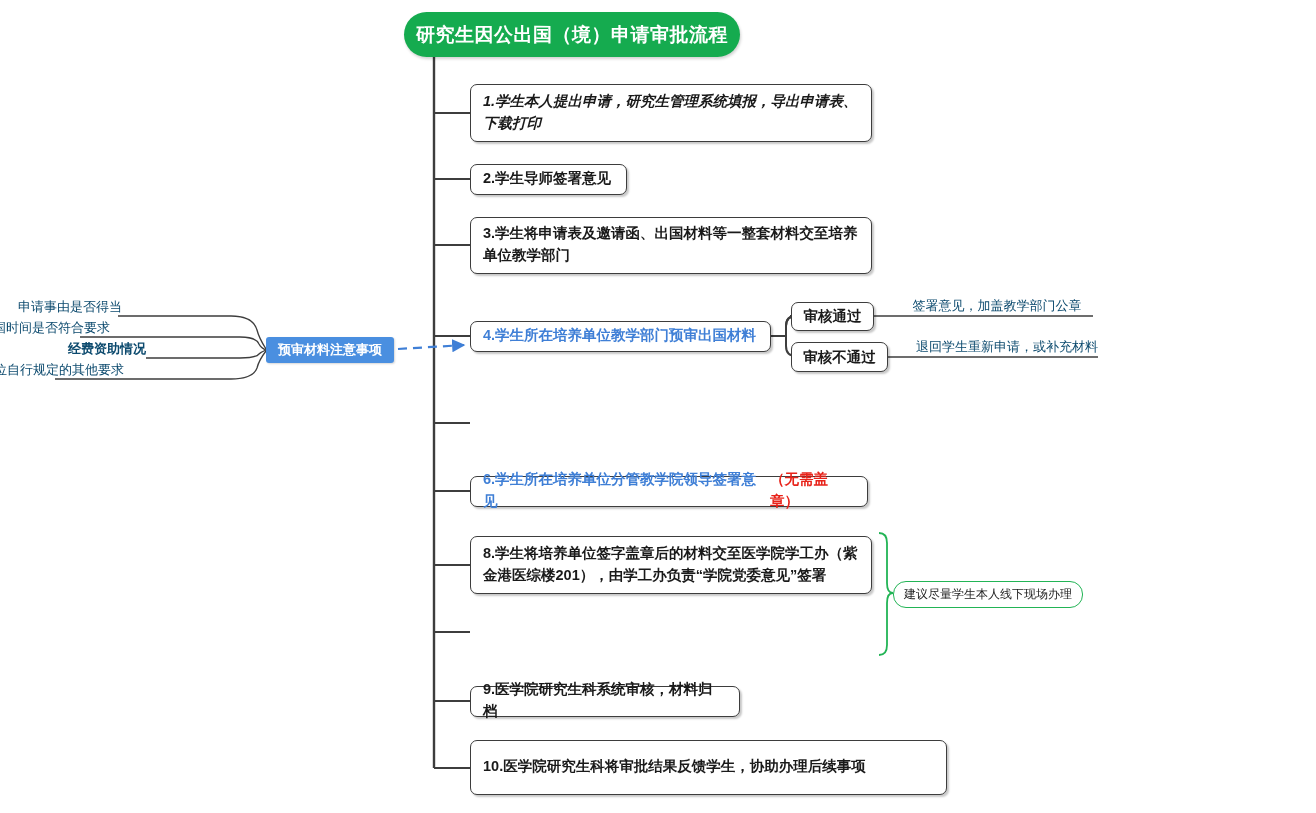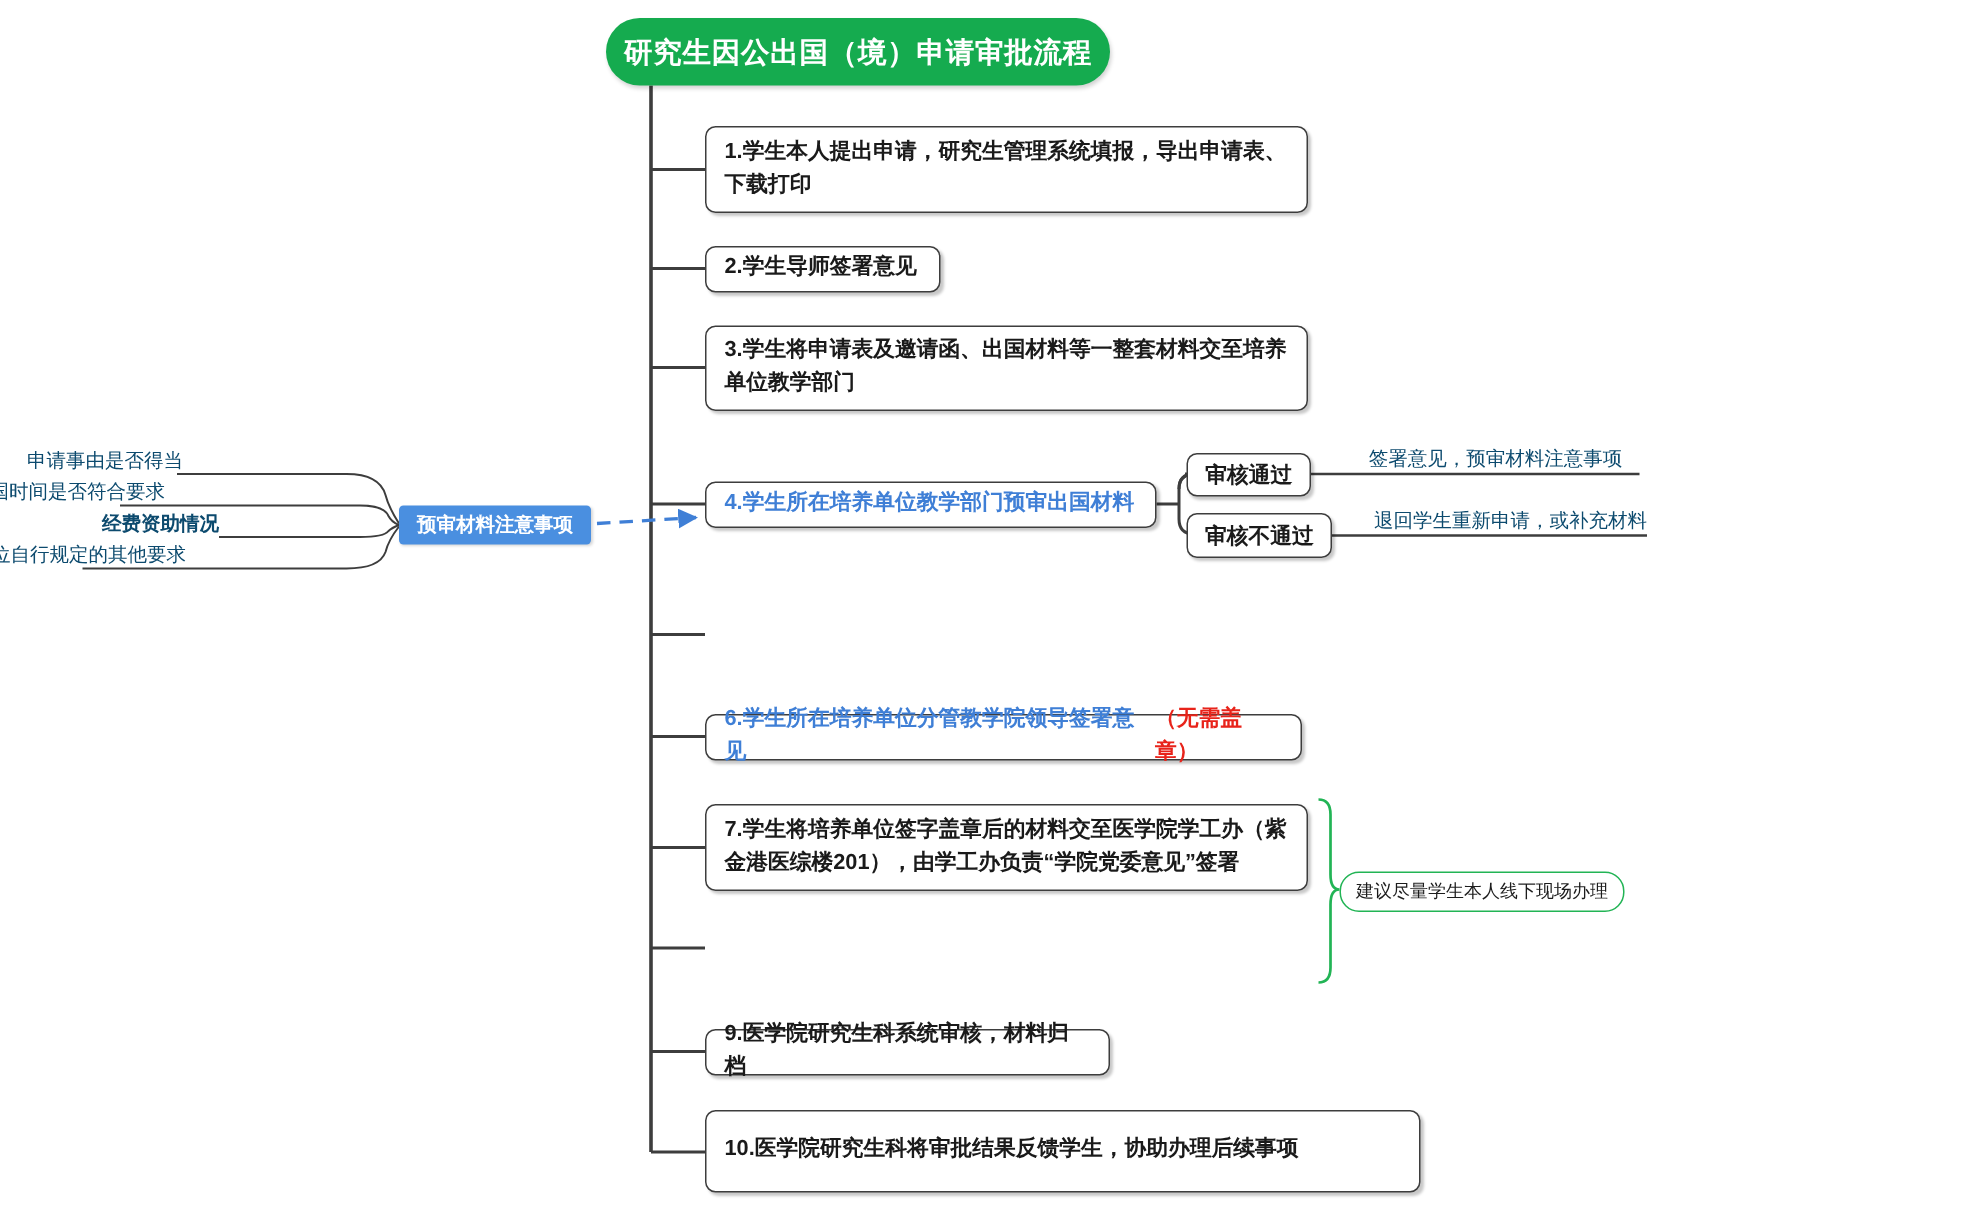--- a/index.html
+++ b/index.html
@@ -115,44 +115,44 @@
 
   <div class="root-pill">研究生因公出国（境）申请审批流程</div>
 
   <div class="leaf left" style="left:18px;top:298px;width:100px;">申请事由是否得当</div>
   <div class="leaf left" style="left:-20px;top:319px;width:100px;">出国时间是否符合要求</div>
   <div class="leaf left" style="left:46px;top:340px;width:100px;font-weight:bold;">经费资助情况</div>
   <div class="leaf left" style="left:-45px;top:361px;width:100px;">培养单位自行规定的其他要求</div>
 
   <div class="side-box">预审材料注意事项</div>
 
-  <div class="node" style="left:470px;top:84px;width:402px;height:58px;">1.学生本人提出申请，研究生管理系统填报，导出申请表、下载打印</div>
+  <div class="node" style="left:470px;top:84px;width:402px;height:58px;font-style:italic;">1.学生本人提出申请，研究生管理系统填报，导出申请表、下载打印</div>
 
   <div class="node" style="left:470px;top:164px;width:157px;height:31px;">2.学生导师签署意见</div>
 
   <div class="node" style="left:470px;top:217px;width:402px;height:57px;">3.学生将申请表及邀请函、出国材料等一整套材料交至培养单位教学部门</div>
 
   <div class="node blue" style="left:470px;top:321px;width:301px;height:31px;">4.学生所在培养单位教学部门预审出国材料</div>
 
 
   <div class="node blue" style="left:470px;top:476px;width:398px;height:31px;">
     <span>6.学生所在培养单位分管教学院领导签署意见</span>
     <span class="red" style="margin-left:6px;">（无需盖章）</span>
   </div>
 
-  <div class="node" style="left:470px;top:536px;width:402px;height:58px;">7.学生将培养单位签字盖章后的材料交至医学院学工办（紫金港医综楼201），由学工办负责“学院党委意见”签署</div>
+  <div class="node" style="left:470px;top:536px;width:402px;height:58px;">8.学生将培养单位签字盖章后的材料交至医学院学工办（紫金港医综楼201），由学工办负责“学院党委意见”签署</div>
 
 
   <div class="node" style="left:470px;top:686px;width:270px;height:31px;">9.医学院研究生科系统审核，材料归档</div>
 
   <div class="node" style="left:470px;top:740px;width:477px;height:55px;">10.医学院研究生科将审批结果反馈学生，协助办理后续事项</div>
 
   <div class="dec" style="left:791px;top:302px;width:83px;height:29px;">审核通过</div>
 
   <div class="dec" style="left:791px;top:342px;width:97px;height:30px;">审核不通过</div>
 
-  <div class="leaf right" style="left:900px;top:297px;width:194px;">签署意见，预审材料注意事项</div>
+  <div class="leaf right" style="left:900px;top:297px;width:194px;">签署意见，加盖教学部门公章</div>
 
   <div class="leaf right" style="left:914px;top:338px;width:186px;">退回学生重新申请，或补充材料</div>
 
   <div class="green-pill">建议尽量学生本人线下现场办理</div>
 
 </div>
 
 </body></html>

